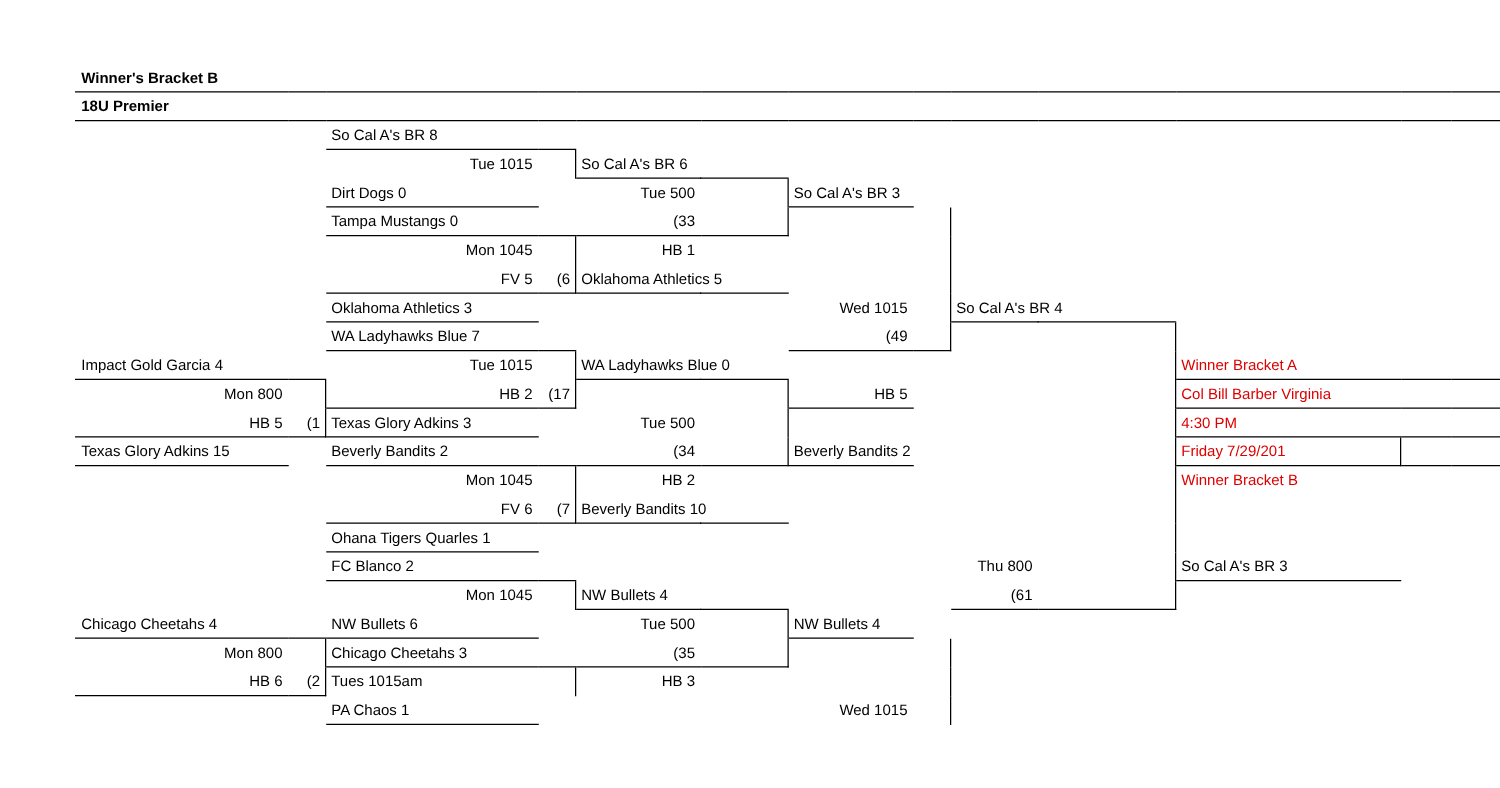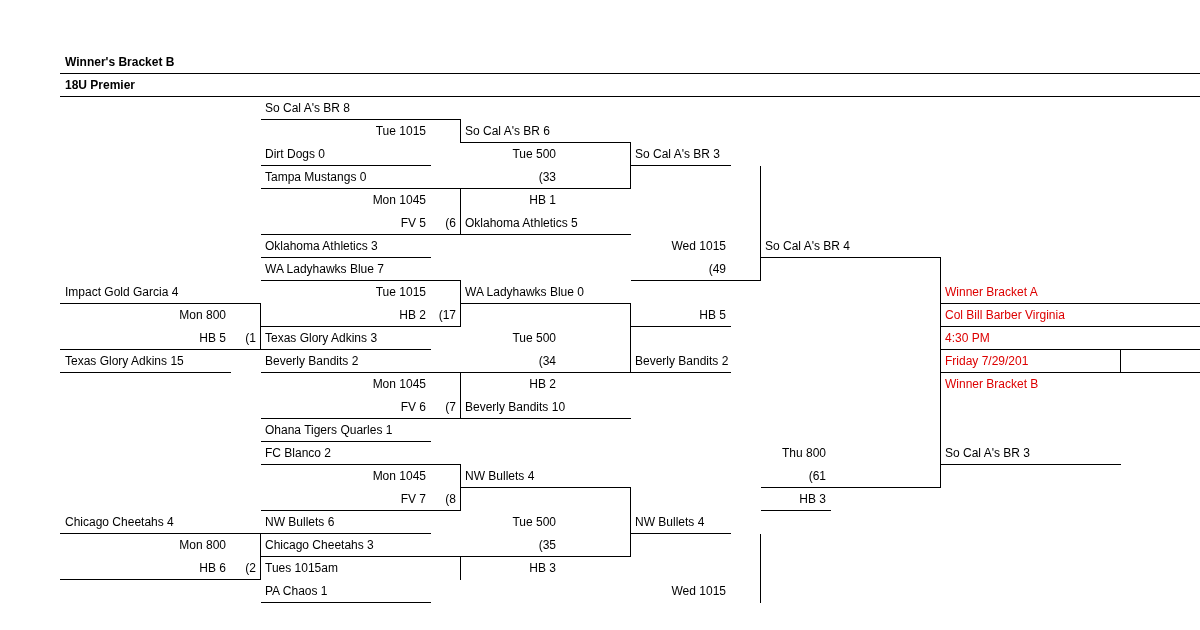--- a/index.html
+++ b/index.html
@@ -308,35 +308,20 @@
           <td class="bb" colspan="2">NW Bullets  4</td>
           <td></td>
           <td></td>
           <td class="right bb">(61</td>
           <td class="bb br"></td>
           <td></td>
           <td></td>
           <td></td>
         </tr>
 <tr>
-          <td></td>
-          <td></td>
-          <td class="right bb">FV 7</td>
-          <td class="right bb br">(8</td>
-          <td></td>
-          <td class="br"></td>
-          <td></td>
-          <td></td>
-          <td class="right bb">HB 3</td>
-          <td></td>
-          <td></td>
-          <td></td>
-          <td></td>
-        </tr>
-<tr>
           <td class="bb">Chicago Cheetahs   4</td>
           <td class="bb"></td>
           <td class="bb">NW Bullets   6</td>
           <td></td>
           <td class="right">Tue 500</td>
           <td class="br"></td>
           <td class="bb">NW Bullets 4</td>
           <td></td>
           <td></td>
           <td></td>

